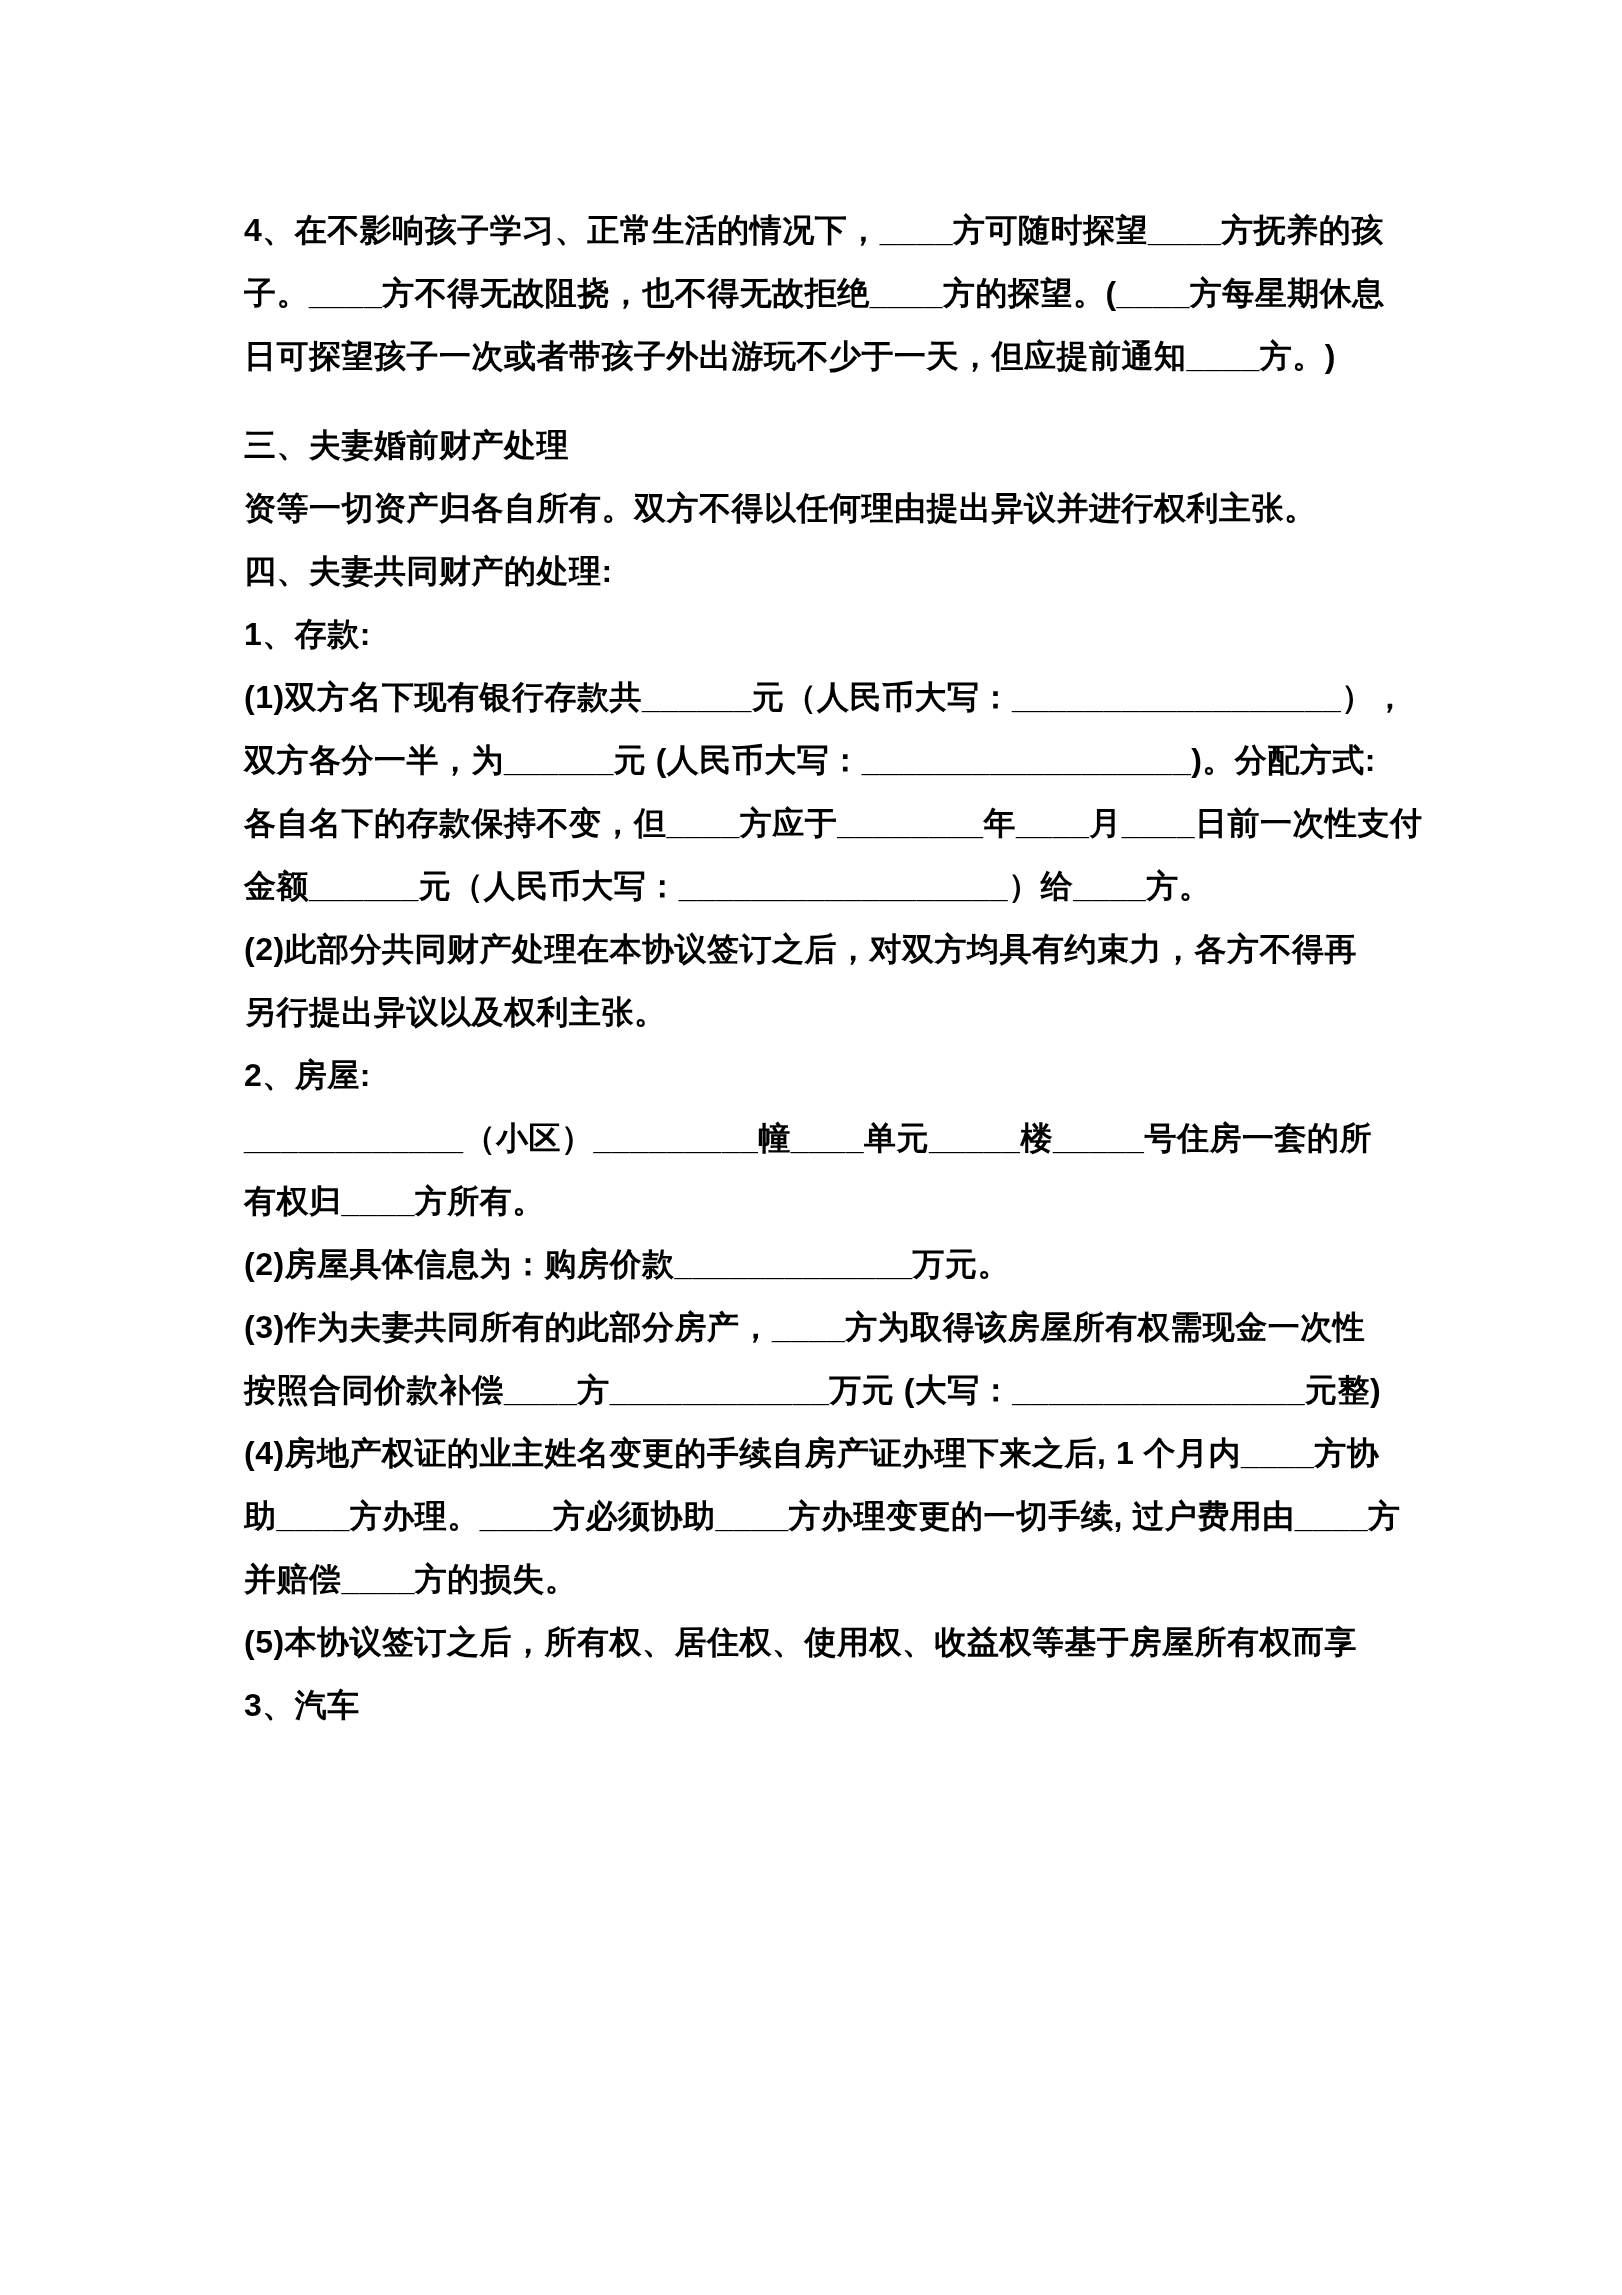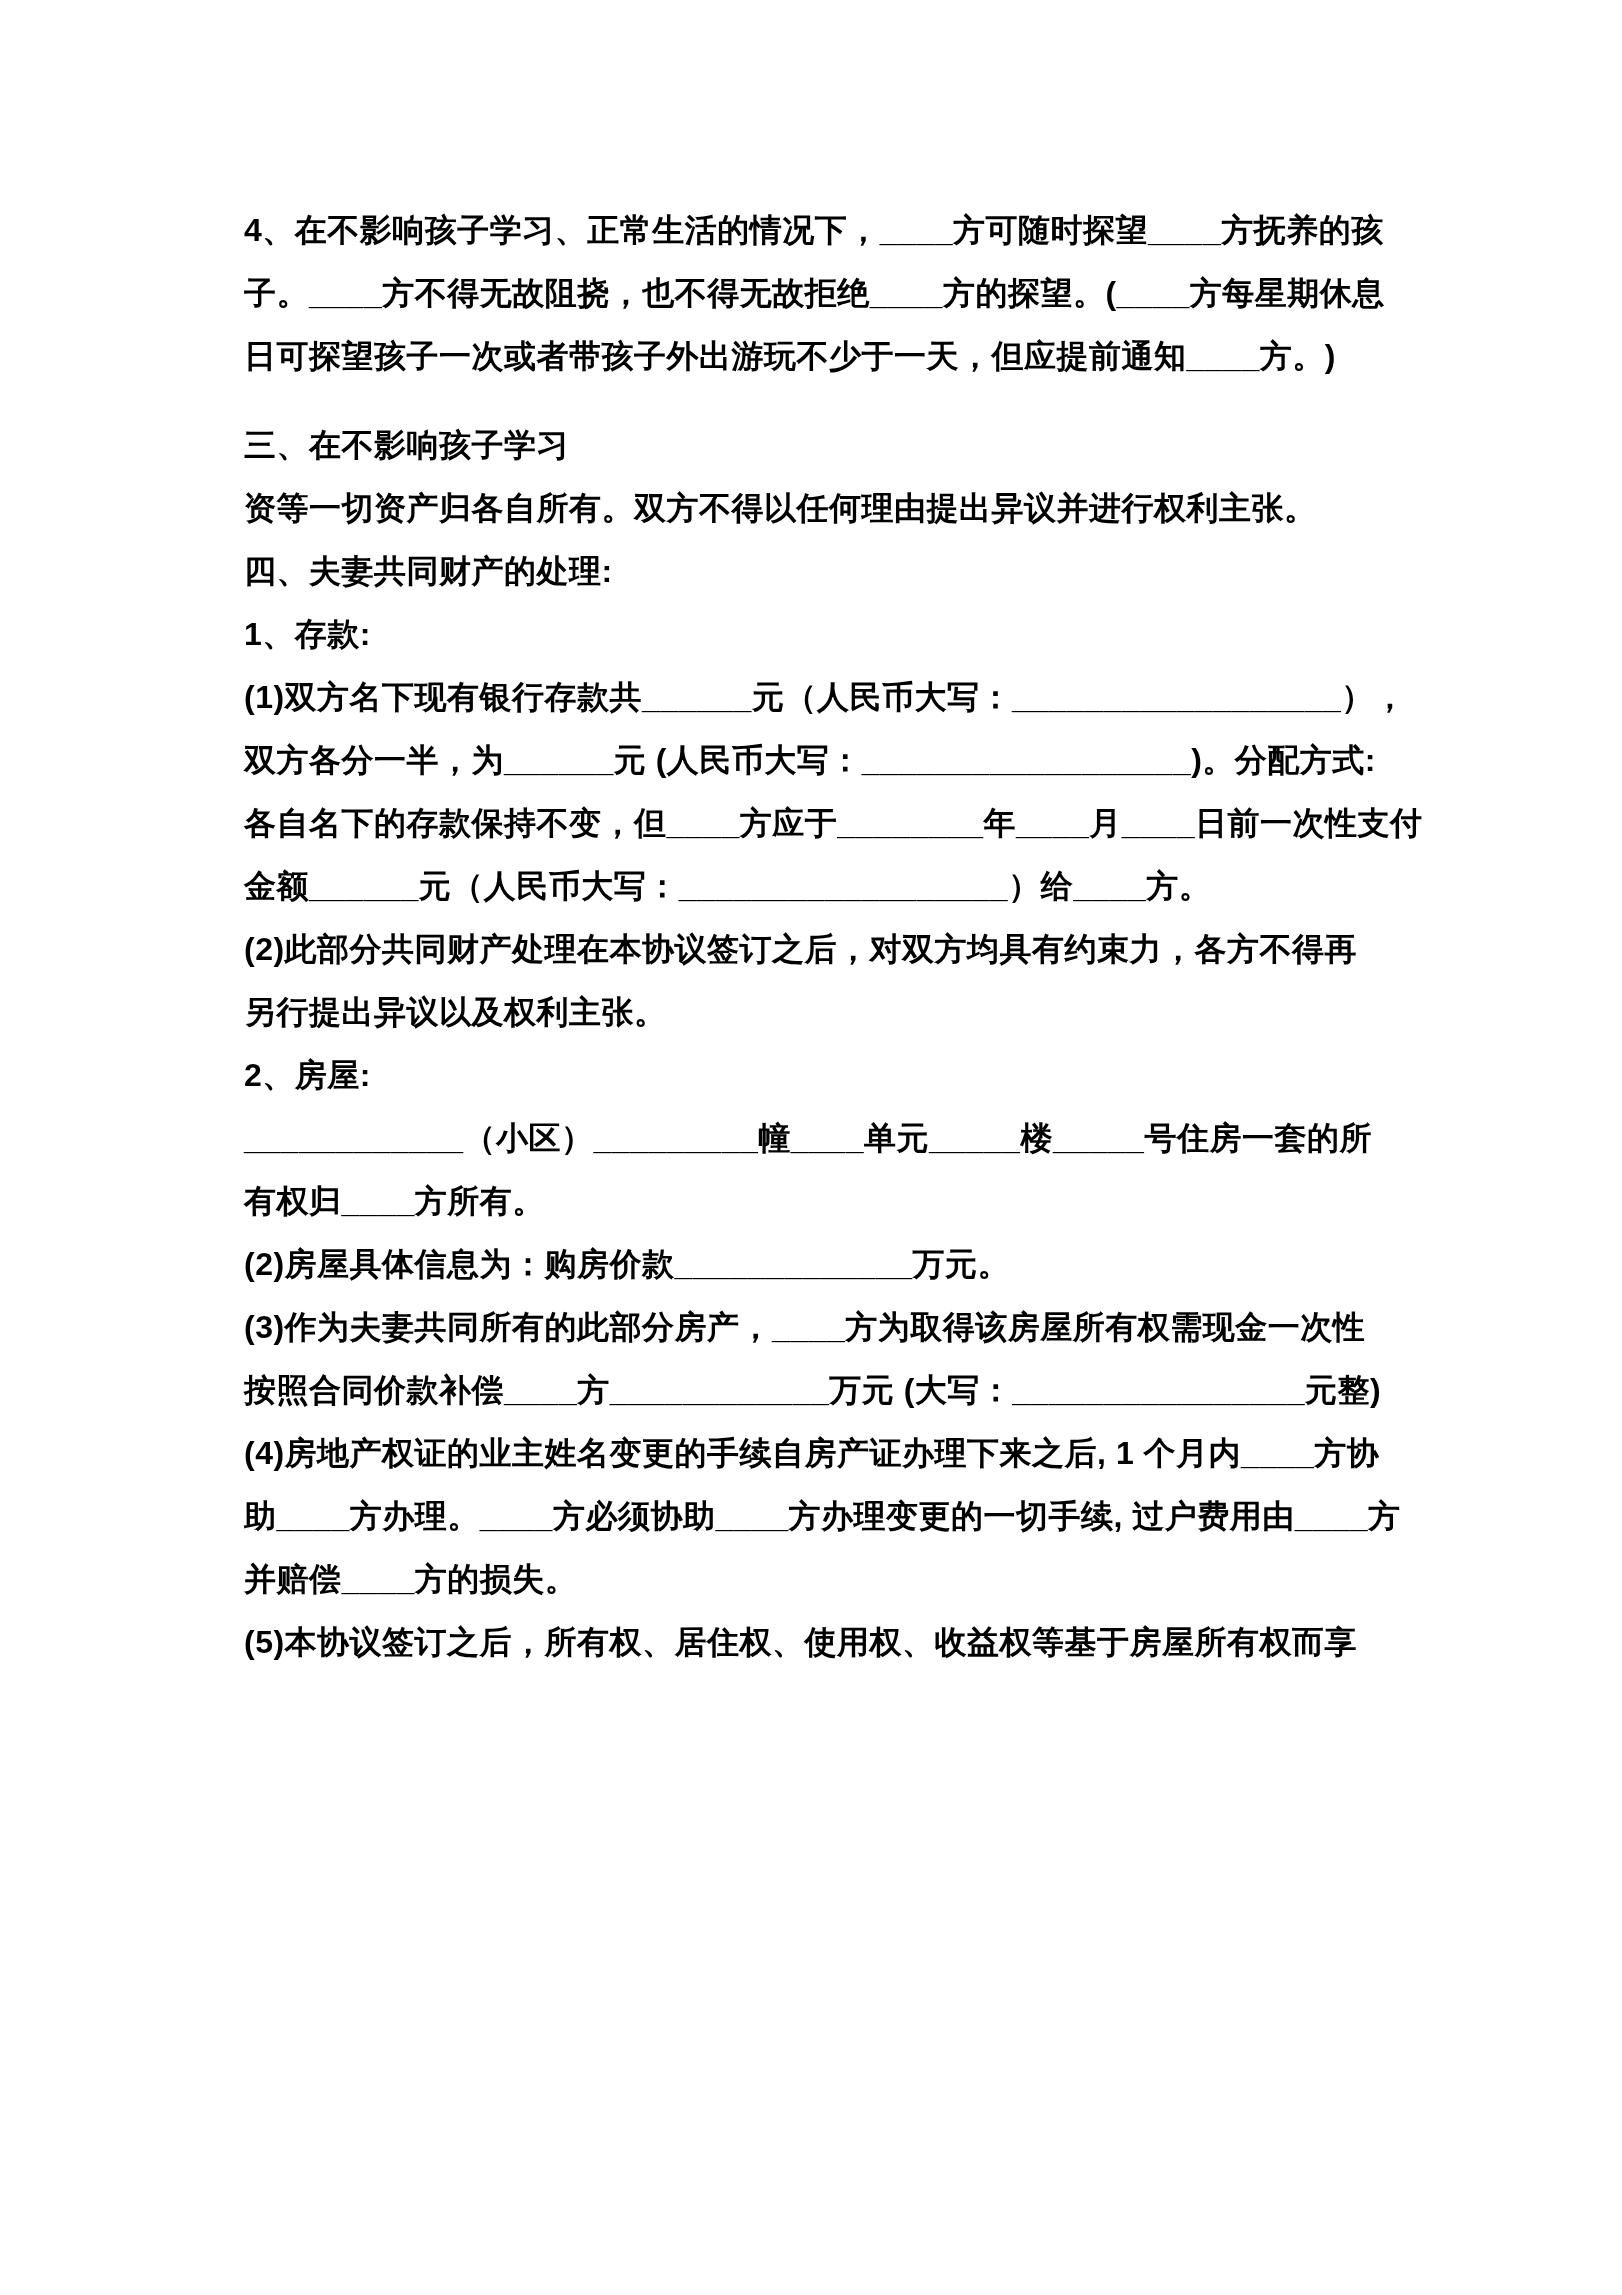--- a/index.html
+++ b/index.html
@@ -30,34 +30,35 @@
     margin-top: 25.6px;
   }
 </style>
 </head>
 <body>
 
 <div class="page">
   <div class="line">4、在不影响孩子学习、正常生活的情况下，____方可随时探望____方抚养的孩</div>
   <div class="line">子。____方不得无故阻挠，也不得无故拒绝____方的探望。(____方每星期休息</div>
   <div class="line">日可探望孩子一次或者带孩子外出游玩不少于一天，但应提前通知____方。)</div>
-  <div class="line gap-before">三、在不影响孩子学习</div>
+  <div class="line gap-before">三、夫妻婚前财产处理</div>
   <div class="line">资等一切资产归各自所有。双方不得以任何理由提出异议并进行权利主张。</div>
   <div class="line">四、夫妻共同财产的处理:</div>
   <div class="line">1、存款:</div>
   <div class="line">(1)双方名下现有银行存款共______元（人民币大写：__________________），</div>
   <div class="line">双方各分一半，为______元 (人民币大写：__________________)。分配方式:</div>
   <div class="line">各自名下的存款保持不变，但____方应于________年____月____日前一次性支付</div>
   <div class="line">金额______元（人民币大写：__________________）给____方。</div>
   <div class="line">(2)此部分共同财产处理在本协议签订之后，对双方均具有约束力，各方不得再</div>
   <div class="line">另行提出异议以及权利主张。</div>
   <div class="line">2、房屋:</div>
   <div class="line">____________（小区）_________幢____单元_____楼_____号住房一套的所</div>
   <div class="line">有权归____方所有。</div>
   <div class="line">(2)房屋具体信息为：购房价款_____________万元。</div>
   <div class="line">(3)作为夫妻共同所有的此部分房产，____方为取得该房屋所有权需现金一次性</div>
   <div class="line">按照合同价款补偿____方____________万元 (大写：________________元整)</div>
   <div class="line">(4)房地产权证的业主姓名变更的手续自房产证办理下来之后, 1 个月内____方协</div>
   <div class="line">助____方办理。____方必须协助____方办理变更的一切手续, 过户费用由____方</div>
   <div class="line">并赔偿____方的损失。</div>
   <div class="line">(5)本协议签订之后，所有权、居住权、使用权、收益权等基于房屋所有权而享</div>
+  <div class="line">3、汽车</div>
 </div>
 
 
 </body></html>

